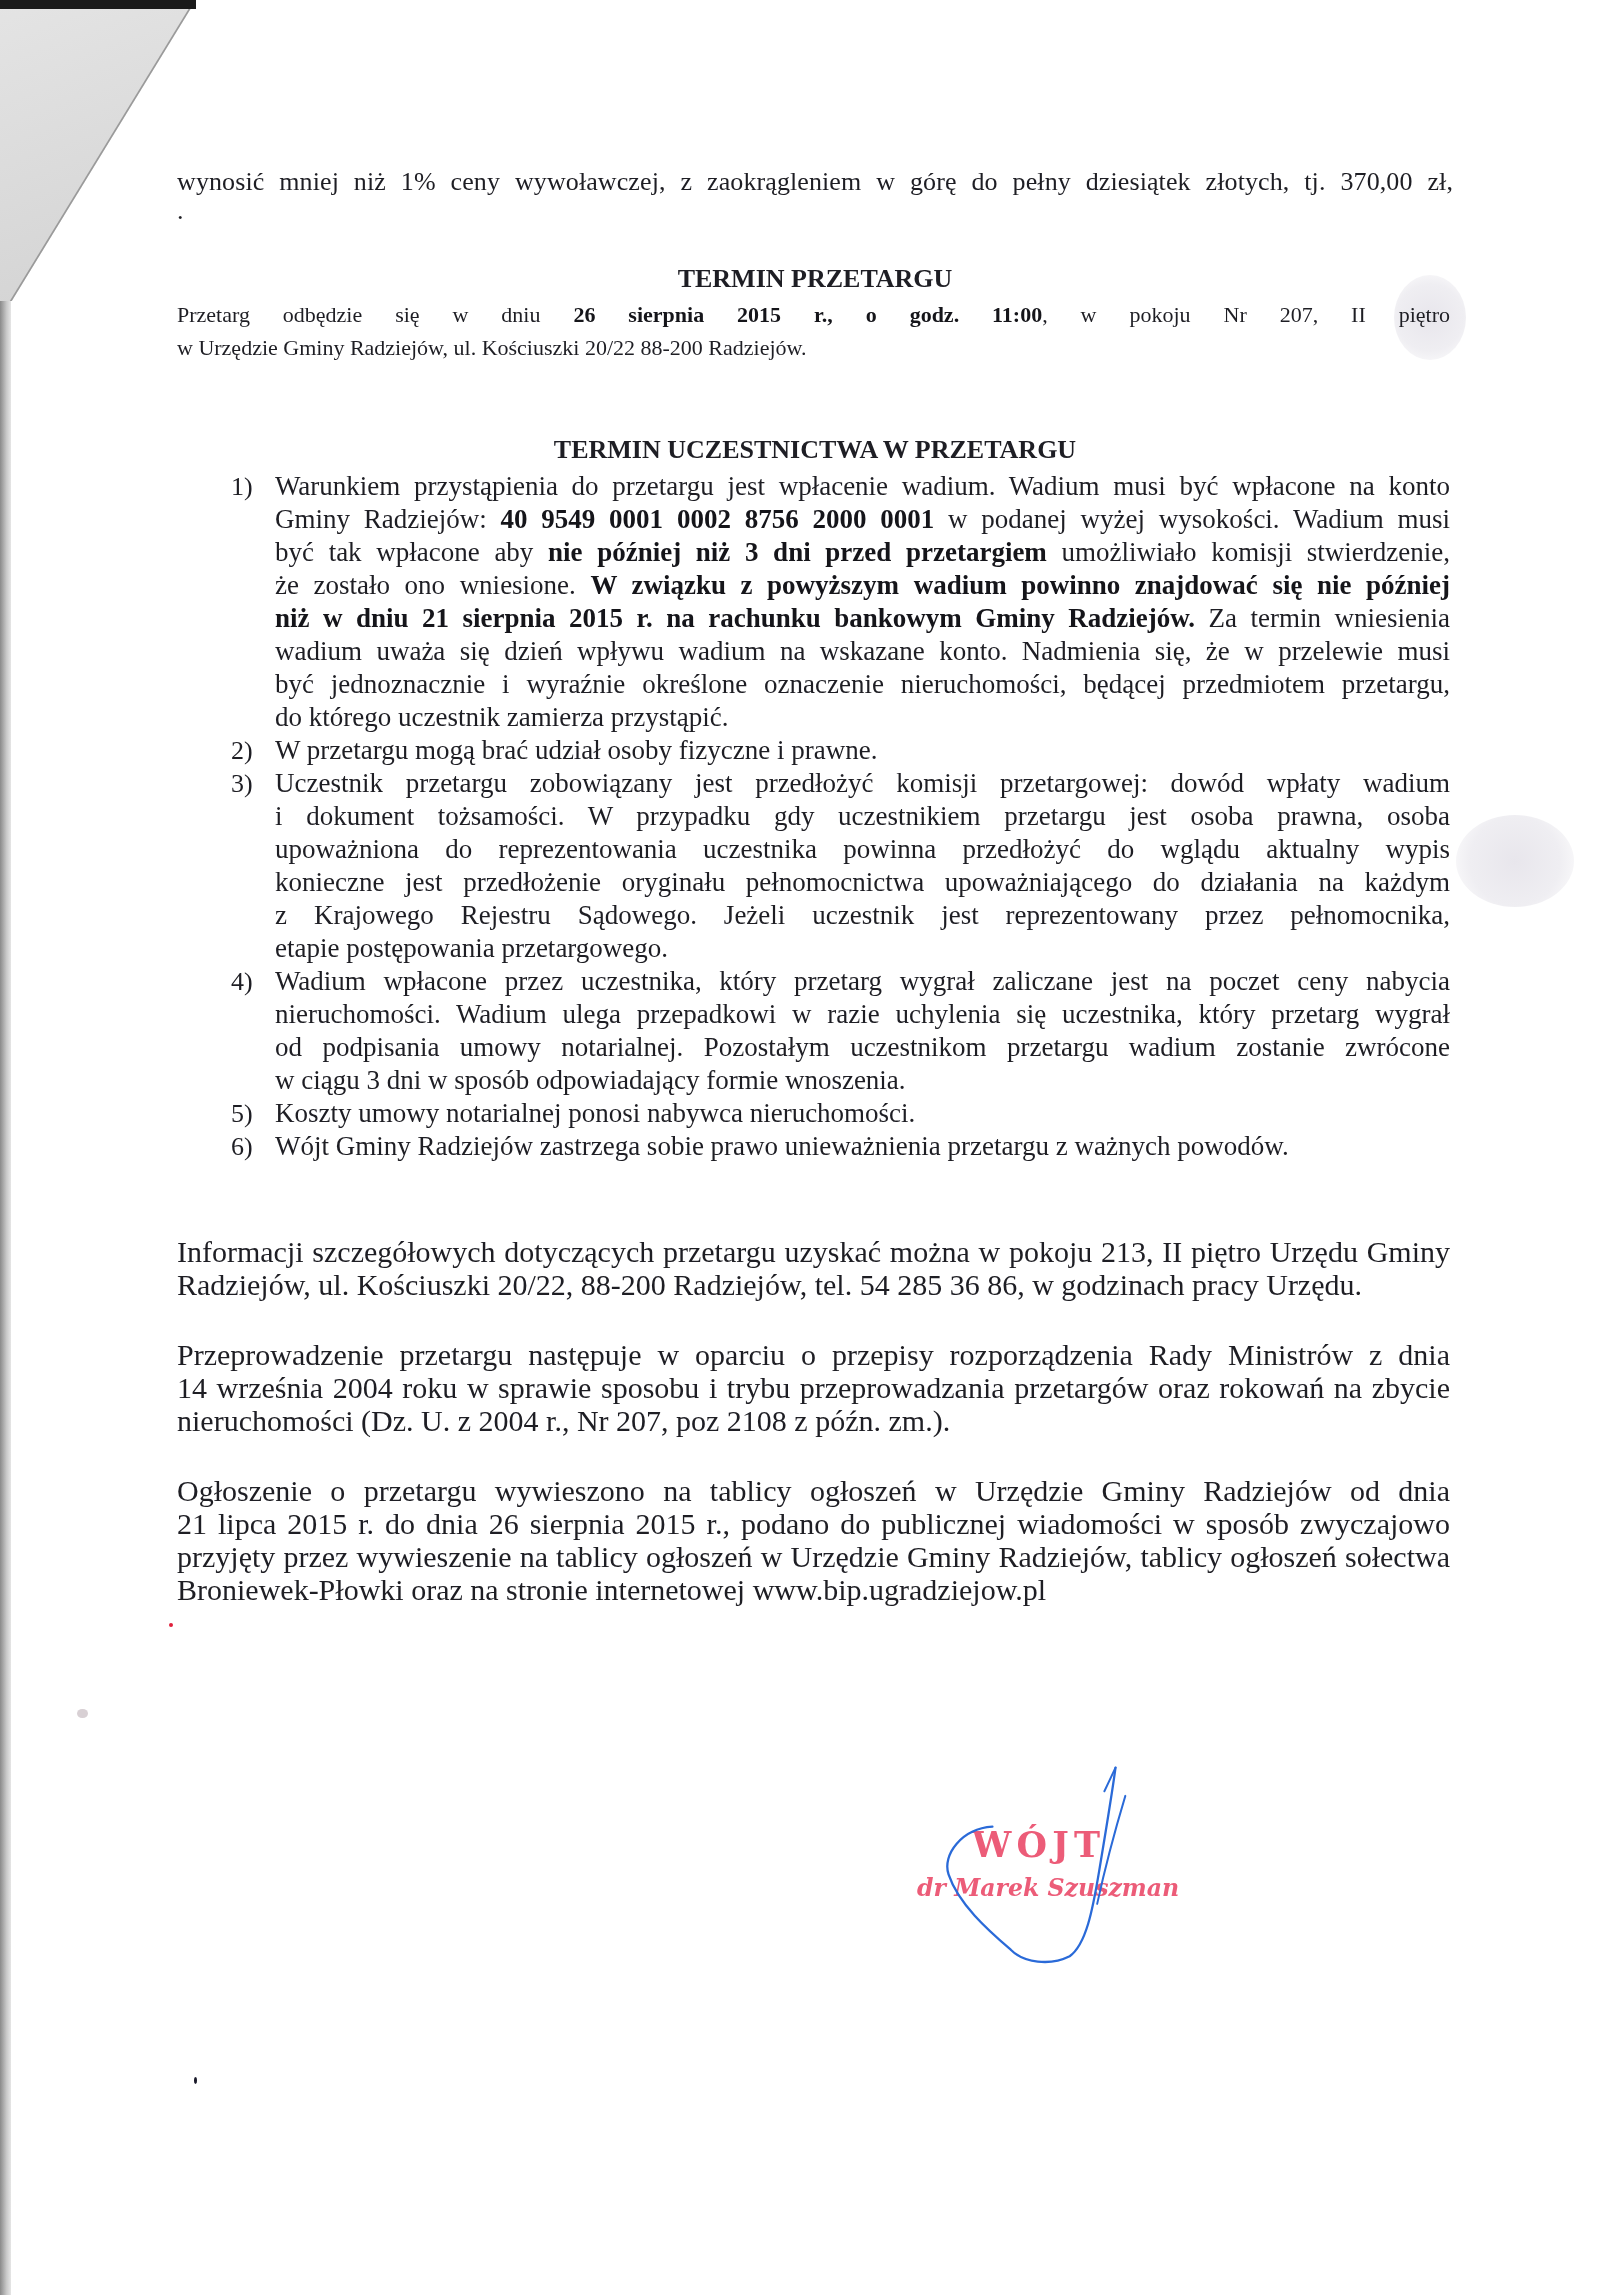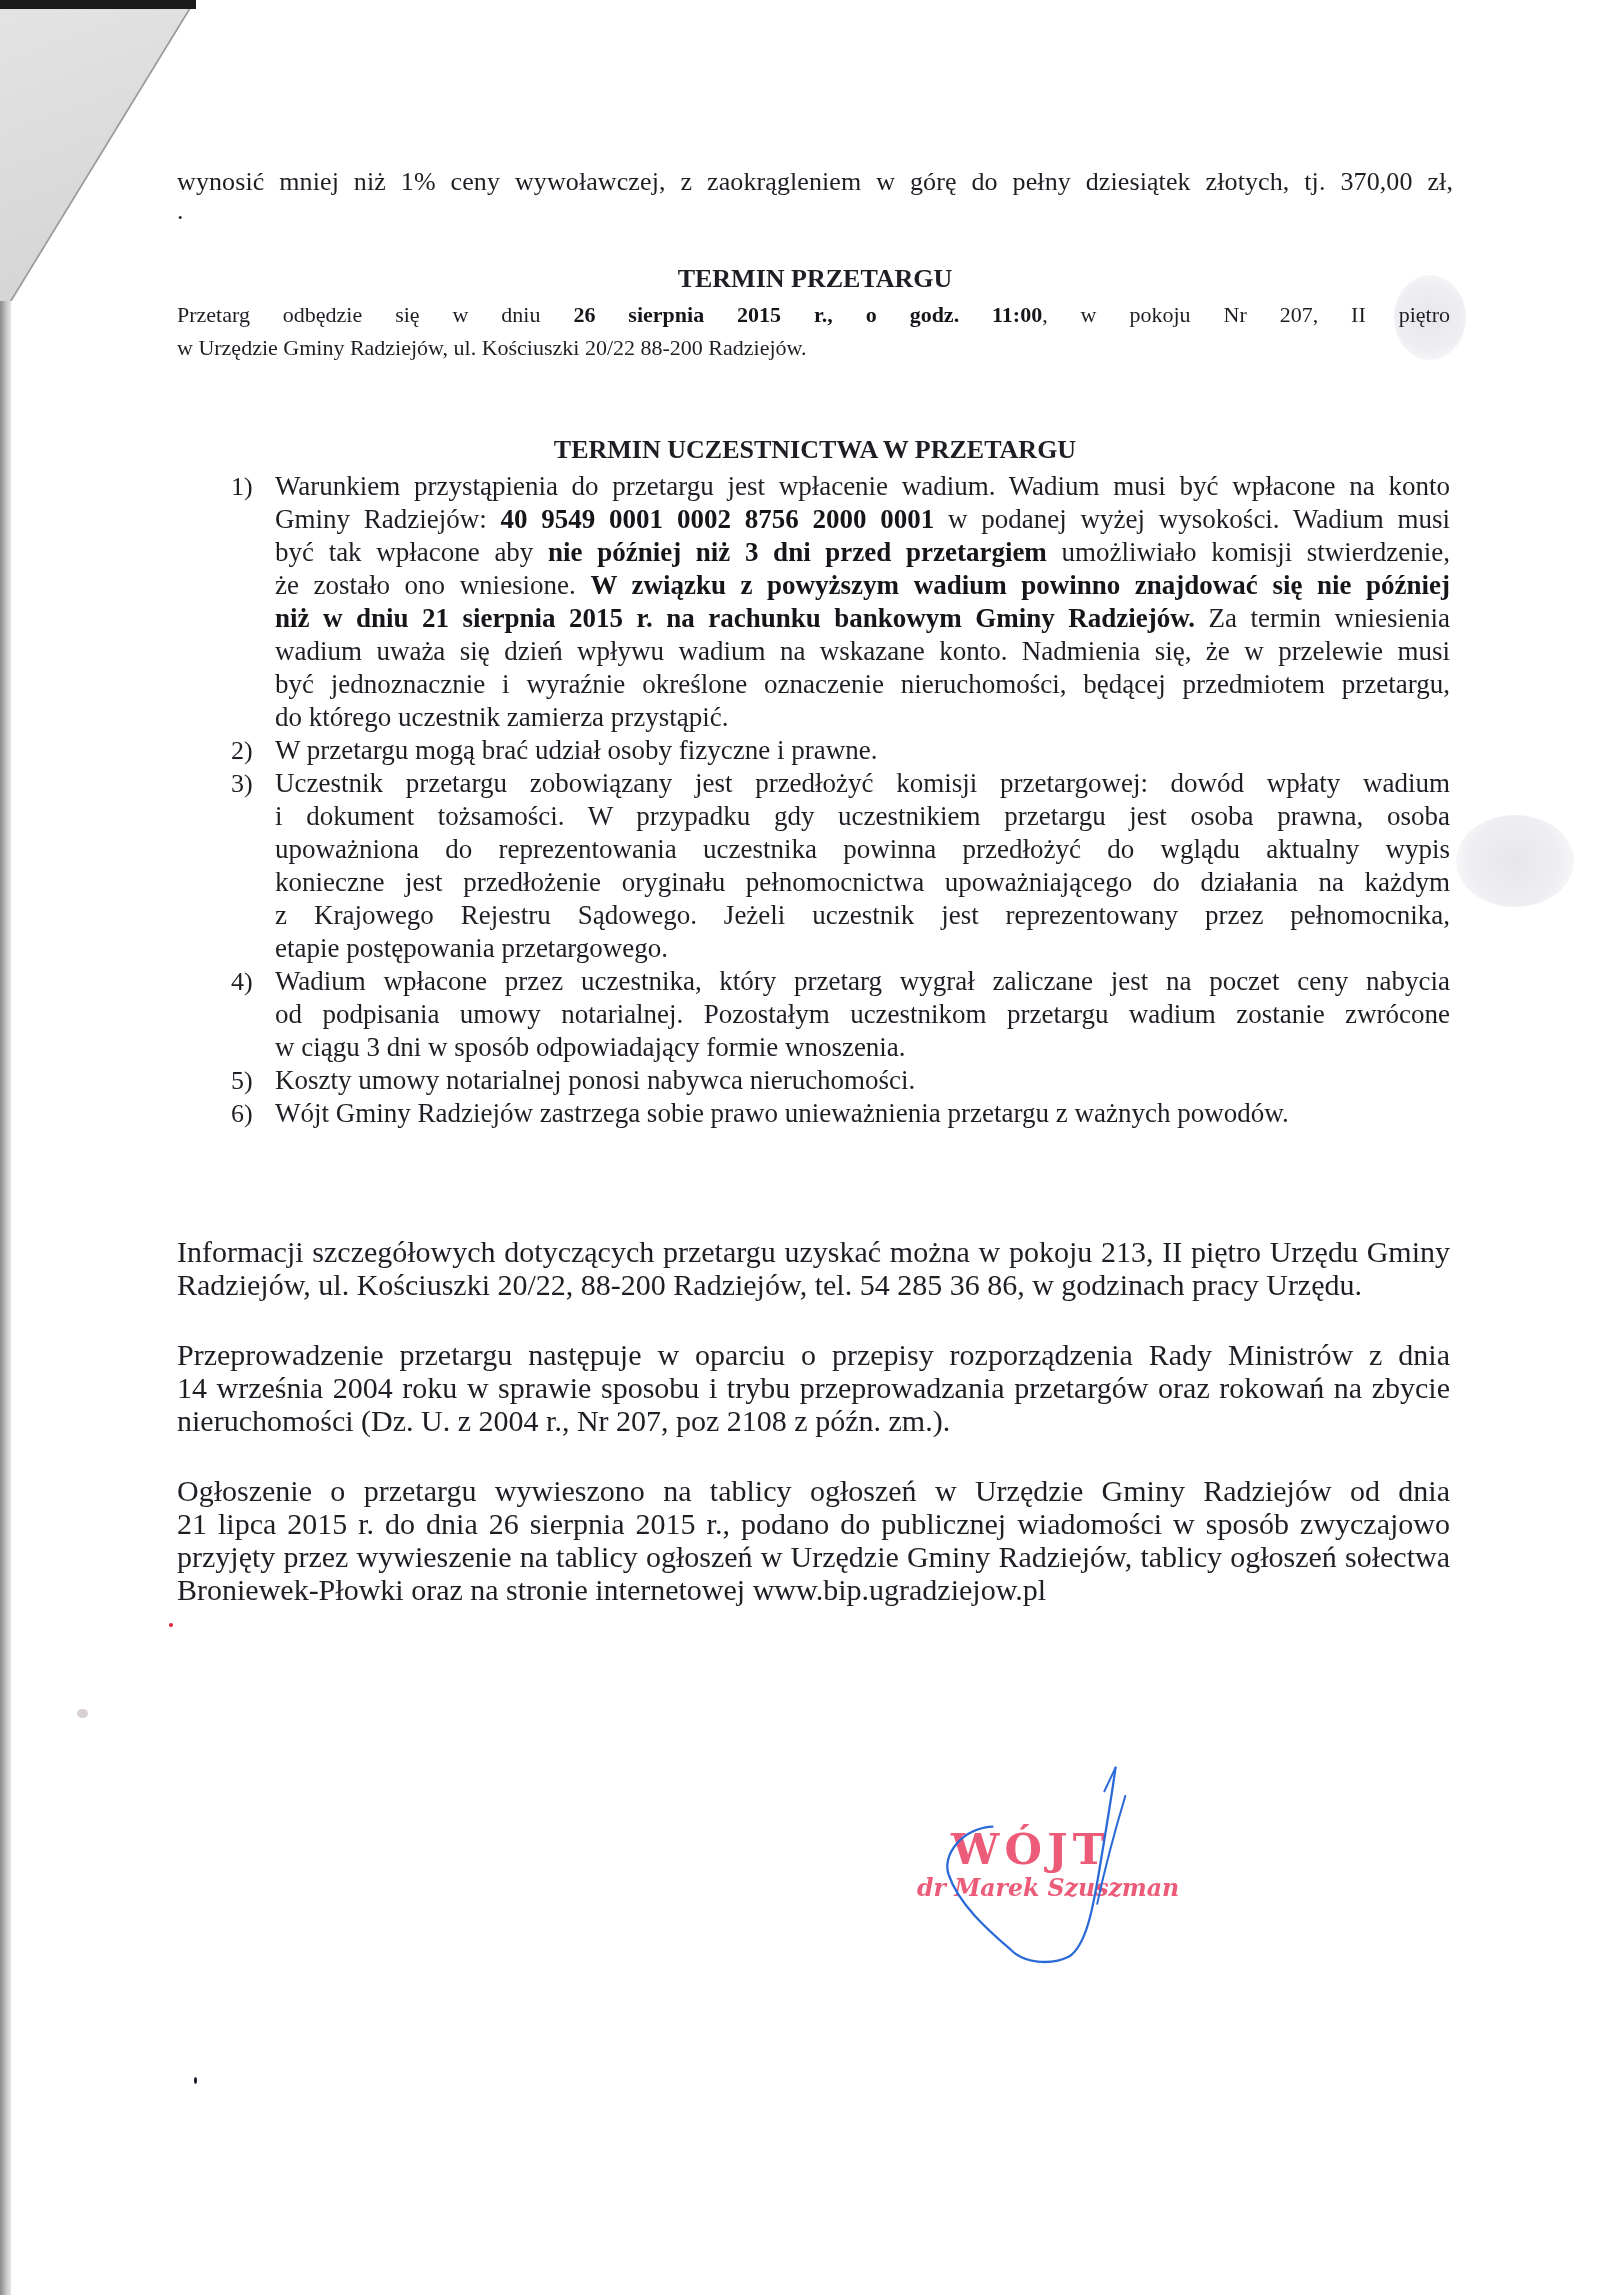--- a/index.html
+++ b/index.html
@@ -49,22 +49,22 @@
   .item .txt { font-size: 27px; line-height: 33px; text-align: justify; }
   .item .txt span.l { display: block; text-align: justify; text-align-last: justify; }
   .item .txt span.l.last { text-align-last: left; }
 
   .para { position: absolute; left: 0; width: 1273px; font-size: 30px; line-height: 33px; }
   .para span.l { display: block; text-align: justify; text-align-last: justify; }
   .para span.l.last { text-align-last: left; }
 
   .stamp { position: absolute; left: 883px; top: 1714px; width: 393px; height: 275px; }
   .stamp-title {
-    position: absolute; left: 68px; top: 110px; font-family: "DejaVu Serif", serif; font-weight: bold;
-    font-size: 43px; color: #ec5c78; letter-spacing: 5.2px;
+    position: absolute; left: 89px; top: 110px; font-family: "DejaVu Serif", serif; font-weight: bold;
+    font-size: 35px; color: #ec5c78; letter-spacing: 5.2px;
   }
   .stamp-name {
     position: absolute; left: 34px; top: 160px; font-family: "DejaVu Serif", serif; font-style: italic; font-weight: bold;
     font-size: 23.6px; color: #ec5c78; text-align: right;
   }
   .sig { position: absolute; left: 0; top: 0; width: 393px; height: 275px; }
 </style>
 </head>
 <body>
 
@@ -118,20 +118,21 @@
           <span class="l"><span>upoważniona do reprezentowania uczestnika powinna przedłożyć do wglądu aktualny wypis</span></span>
           <span class="l"><span>konieczne jest przedłożenie oryginału pełnomocnictwa upoważniającego do działania na każdym</span></span>
           <span class="l"><span>z Krajowego Rejestru Sądowego. Jeżeli uczestnik jest reprezentowany przez pełnomocnika,</span></span>
           <span class="l last"><span>etapie postępowania przetargowego.</span></span>
         </div>
       </div>
       <div class="item">
         <span class="num">4)</span>
         <div class="txt">
           <span class="l"><span>Wadium wpłacone przez uczestnika, który przetarg wygrał zaliczane jest na poczet ceny nabycia</span></span>
+          <span class="l"><span>nieruchomości. Wadium ulega przepadkowi w razie uchylenia się uczestnika, który przetarg wygrał</span></span>
           <span class="l"><span>od podpisania umowy notarialnej. Pozostałym uczestnikom przetargu wadium zostanie zwrócone</span></span>
           <span class="l last"><span>w ciągu 3 dni w sposób odpowiadający formie wnoszenia.</span></span>
         </div>
       </div>
       <div class="item">
         <span class="num">5)</span>
         <div class="txt">
           <span class="l last"><span>Koszty umowy  notarialnej  ponosi nabywca nieruchomości.</span></span>
         </div>
       </div>

